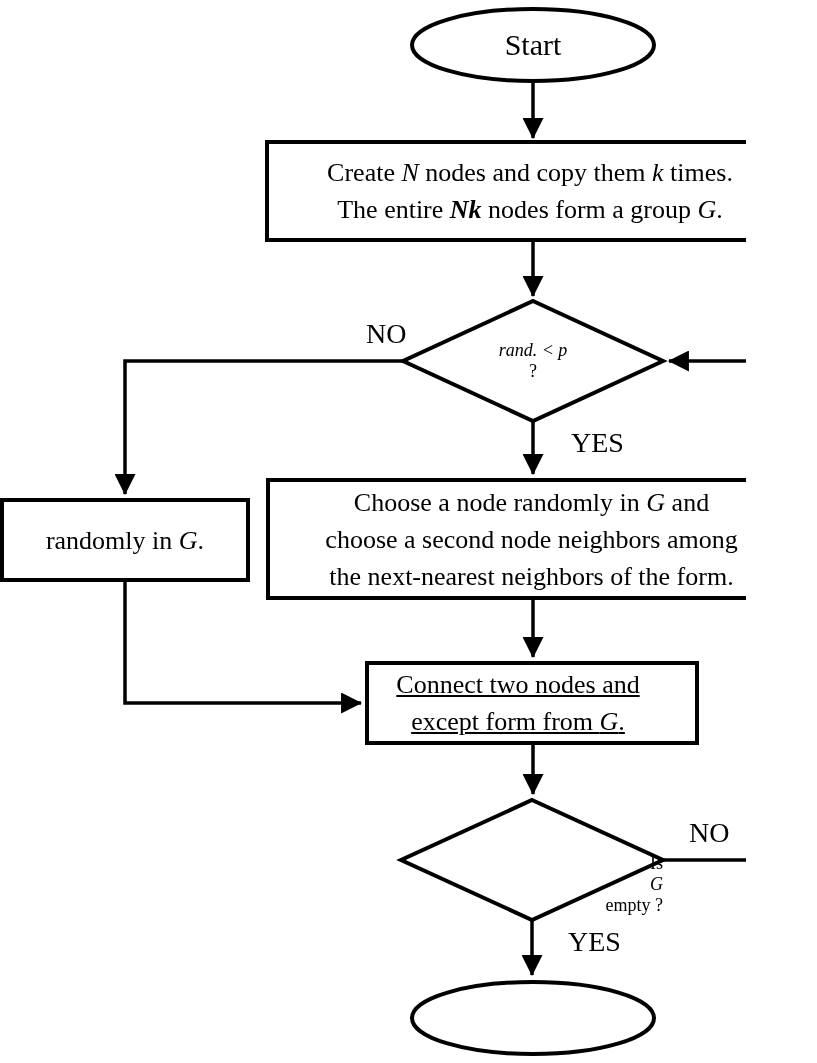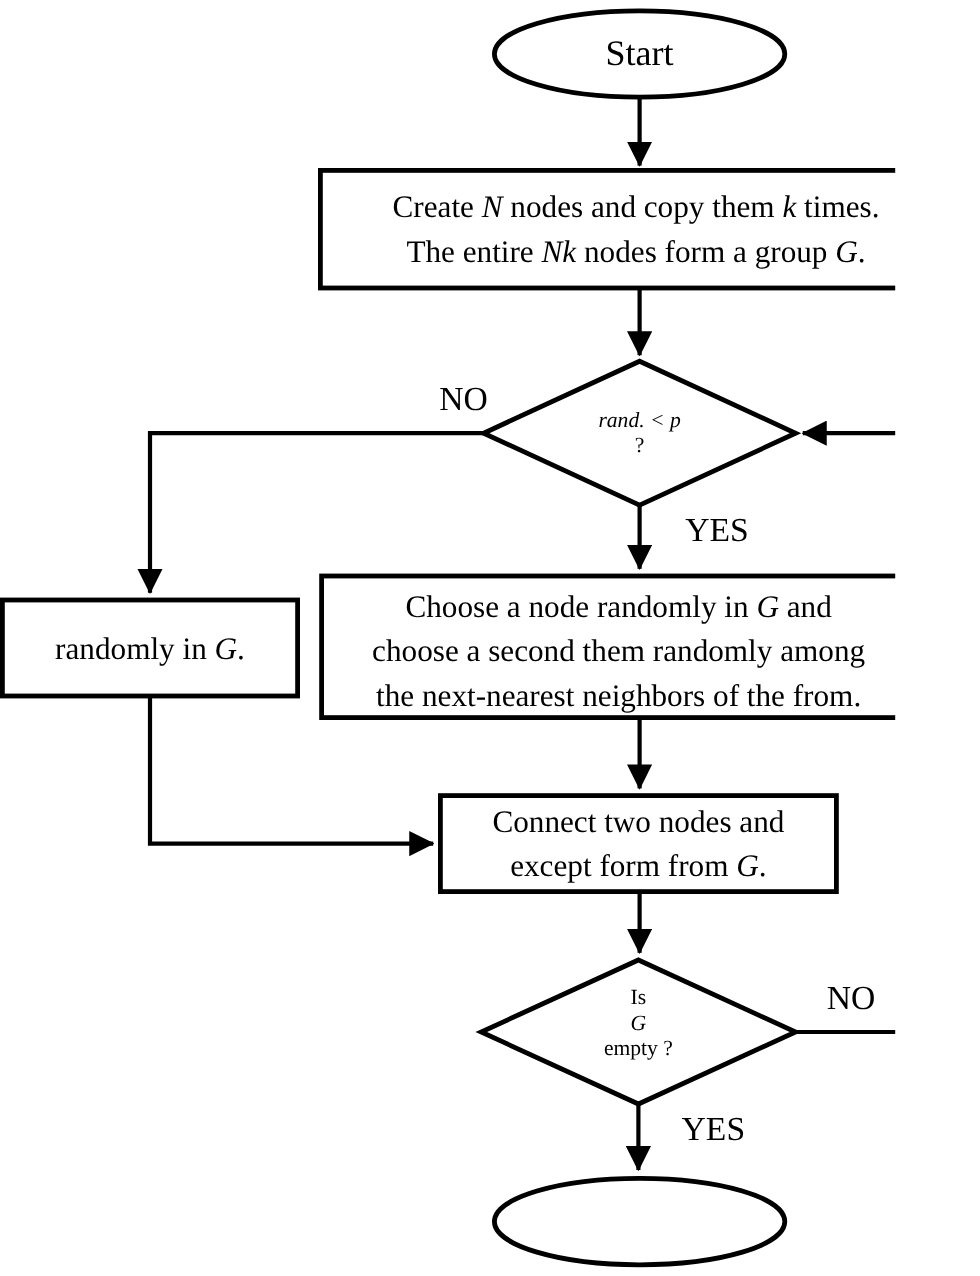--- a/index.html
+++ b/index.html
@@ -61,44 +61,44 @@
       <rect x="367" y="663" width="330" height="80"></rect>
       <polygon points="532,800 663,860 532,920 401,860"></polygon>
       <ellipse cx="533" cy="1018" rx="121" ry="36"></ellipse>
     </g>
   </svg>
 
   <div class="label term-label" style="left:412px; top:9px; width:242px; height:72px;">Start</div>
 
   <div class="label proc-label" style="left:267px; top:142px; width:526px; height:98px;">
     <div><span>Create </span><span style="font-style: italic;">N</span><span> nodes and copy them </span><span style="font-style: italic;">k</span><span> times.</span></div>
-    <div><span>The entire </span><span style="font-style: italic;">Nk</span><span> nodes form a group </span><span style="font-style: italic;">G</span><span>.</span></div>
+    <div><span>The entire </span><span style="font-style: italic; font-weight: bold;">Nk</span><span> nodes form a group </span><span style="font-style: italic;">G</span><span>.</span></div>
   </div>
 
   <div class="label decision-label" style="left:403px; top:301px; width:260px; height:120px;">
       <span style="font-style: italic;">rand. &lt; p</span>
       <span> ?</span>
     </div>
 
   <div class="label proc-label" style="left:2px; top:500px; width:246px; height:80px;">
     <div><span>randomly in </span><span style="font-style: italic;">G</span><span>.</span></div>
   </div>
 
-  <div class="label proc-label" style="left:252px; top:480px; width:527px; height:118px;justify-content:flex-end;">
+  <div class="label proc-label" style="left:268px; top:480px; width:527px; height:118px;">
     <div><span>Choose a node randomly in </span><span style="font-style: italic;">G</span><span> and</span></div>
-    <div><span>choose a second them randomly among</span></div>
-    <div><span>the next-nearest neighbors of the from.</span></div>
+    <div><span>choose a second node neighbors among</span></div>
+    <div><span>the next-nearest neighbors of the form.</span></div>
   </div>
 
-  <div class="label proc-label" style="left:367px; top:663px; width:330px; height:80px;">
+  <div class="label proc-label" style="left:353px; top:663px; width:330px; height:80px;text-decoration:underline;">
     <div><span>Connect two nodes and</span></div>
     <div><span>except form from </span><span style="font-style: italic;">G</span><span>.</span></div>
   </div>
 
-  <div class="label decision-label" style="left:401px; top:792px; width:262px; height:120px;">
+  <div class="label decision-label" style="left:401px; top:824px; width:262px; height:120px;align-items:flex-end;">
       <span>Is </span>
       <span style="font-style: italic;">G</span>
       <span> empty ?</span>
     </div>
 
 
   <div class="edge-label" style="left:346px; top:318px;">NO</div>
   <div class="edge-label" style="left:551px; top:427px;">YES</div>
   <div class="edge-label" style="left:669px; top:817px;">NO</div>
   <div class="edge-label" style="left:548px; top:926px;">YES</div>

